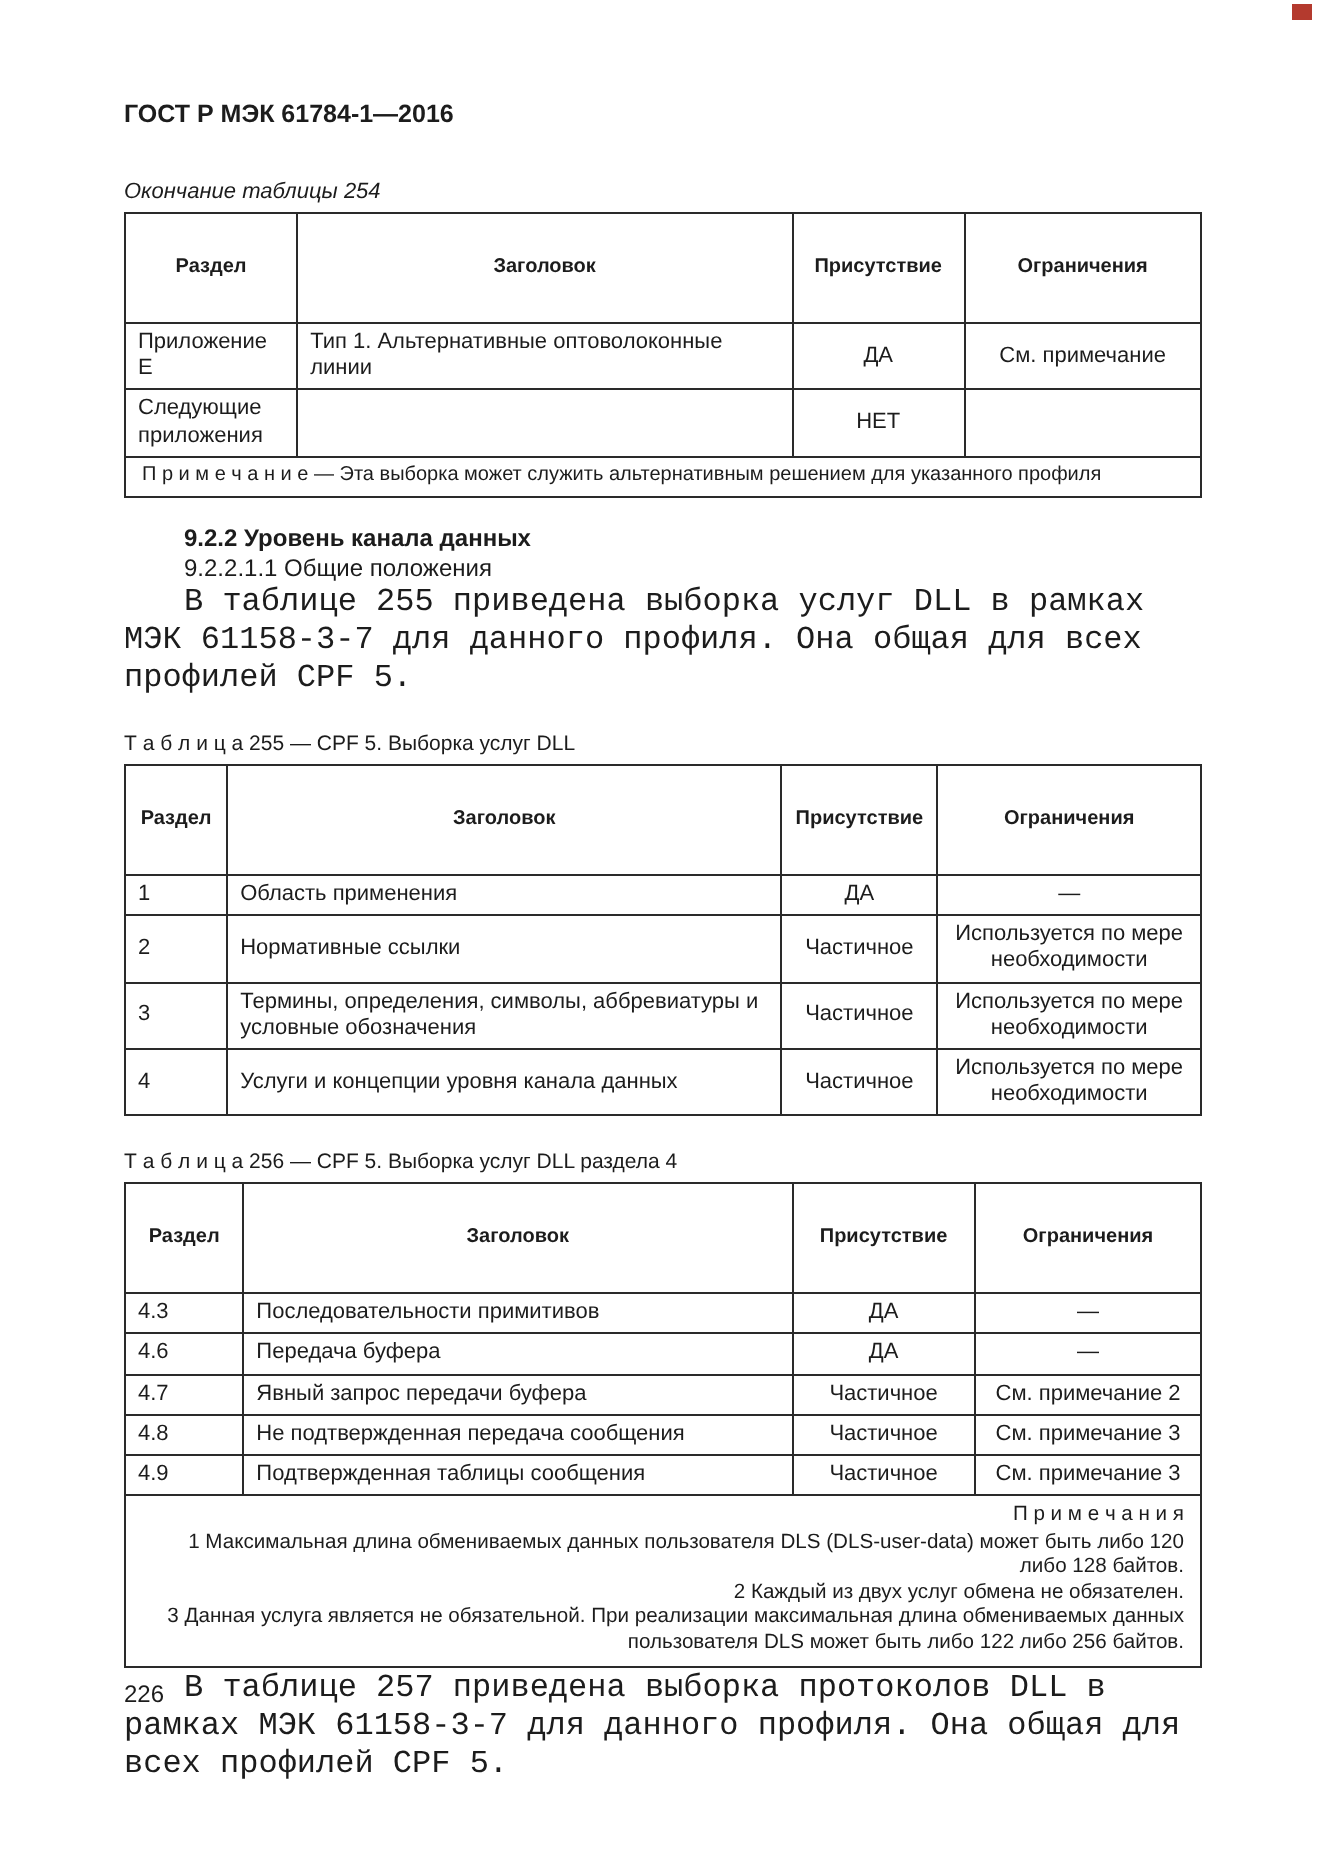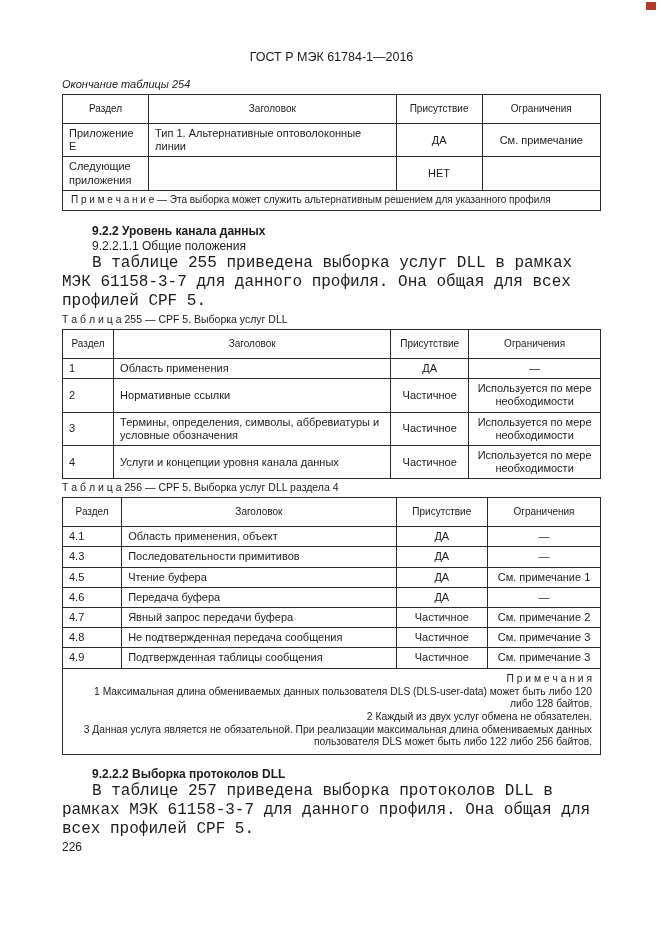--- a/index.html
+++ b/index.html
@@ -9,33 +9,33 @@
     font-family:"Liberation Sans", sans-serif;
     color:#1c1c1c;
     position:relative;
     overflow:hidden;
   }
   .page { padding:50px 60px 0 62px; position:relative; }
   .corner-mark {
     position:absolute; top:2px; right:5px;
     width:10px; height:8px; background:#b43a2e;
   }
-  .doc-header { font-weight:normal; font-size:12.5px; margin-bottom:14px;text-align:center; }
+  .doc-header { font-weight:bold; font-size:12.5px; margin-bottom:26px; }
   .cont-caption { font-style:italic; font-size:11px; margin-bottom:4px; }
-  .tbl-caption { font-size:10.5px; margin-top:2px; margin-bottom:4px; }
+  .tbl-caption { font-size:10.5px; margin-top:17px; margin-bottom:4px; }
 
   table { width:100%; border-collapse:collapse; font-size:11px; table-layout:fixed; }
   th, td {
     border:1px solid #2a2a2a;
     padding:3px 6px;
     vertical-align:middle;
     line-height:1.2;
     word-wrap:break-word;
   }
-  th { font-weight:normal; font-size:10px; text-align:center; padding:8px 3px; }
+  th { font-weight:bold; font-size:10px; text-align:center; padding:21px 3px; }
   td.center { text-align:center; }
   td.note-cell { font-size:10px; padding:3px 8px 4px 8px; }
   .notes-cell { font-size:10.3px; padding:4px 8px 5px 8px;text-align:right; }
   .notes-title { text-indent:12px; margin-bottom:1px; }
   .note-para { text-indent:12px; line-height:1.22; }
 
   .h-bold { font-weight:bold; font-size:12px; text-indent:30px; margin-top:14px; line-height:1.15; }
   .h-norm { font-size:12px; text-indent:30px; margin-top:1px; line-height:1.15; }
   .para  { font-size:16px; text-indent:30px; margin-top:1px; line-height:1.18;font-family:Liberation Mono, monospace; }
   .h-bold2 { font-weight:bold; font-size:12px; text-indent:30px; margin-top:13px; line-height:1.15; }
@@ -148,36 +148,24 @@
     <thead>
       <tr>
         <th>Раздел</th>
         <th>Заголовок</th>
         <th>Присутствие</th>
         <th>Ограничения</th>
       </tr>
     </thead>
     <tbody>
       <tr>
-        <td>4.1</td>
-        <td>Область применения, объект</td>
-        <td class="center">ДА</td>
-        <td class="center">—</td>
-      </tr>
-      <tr>
         <td>4.3</td>
         <td>Последовательности примитивов</td>
         <td class="center">ДА</td>
         <td class="center">—</td>
-      </tr>
-      <tr>
-        <td>4.5</td>
-        <td>Чтение буфера</td>
-        <td class="center">ДА</td>
-        <td class="center">См. примечание 1</td>
       </tr>
       <tr>
         <td>4.6</td>
         <td>Передача буфера</td>
         <td class="center">ДА</td>
         <td class="center">—</td>
       </tr>
       <tr>
         <td>4.7</td>
         <td>Явный запрос передачи буфера</td>
@@ -200,18 +188,17 @@
         <td class="notes-cell" colspan="4">
           <div class="notes-title">П р и м е ч а н и я</div>
           <div class="note-para">1 Максимальная длина обмениваемых данных пользователя DLS (DLS-user-data) может быть либо 120 либо 128 байтов.</div>
           <div class="note-para">2 Каждый из двух услуг обмена не обязателен.</div>
           <div class="note-para">3 Данная услуга является не обязательной. При реализации максимальная длина обмениваемых данных пользователя DLS может быть либо 122 либо 256 байтов.</div>
         </td>
       </tr>
     </tbody>
   </table>
 
-  <div class="h-bold2">9.2.2.2 Выборка протоколов DLL</div>
   <div class="para">В таблице 257 приведена выборка протоколов DLL в рамках МЭК 61158-3-7 для данного профиля. Она общая для всех профилей CPF 5.</div>
 
   <div class="page-number">226</div>
 
 </div>
 
 </body></html>

